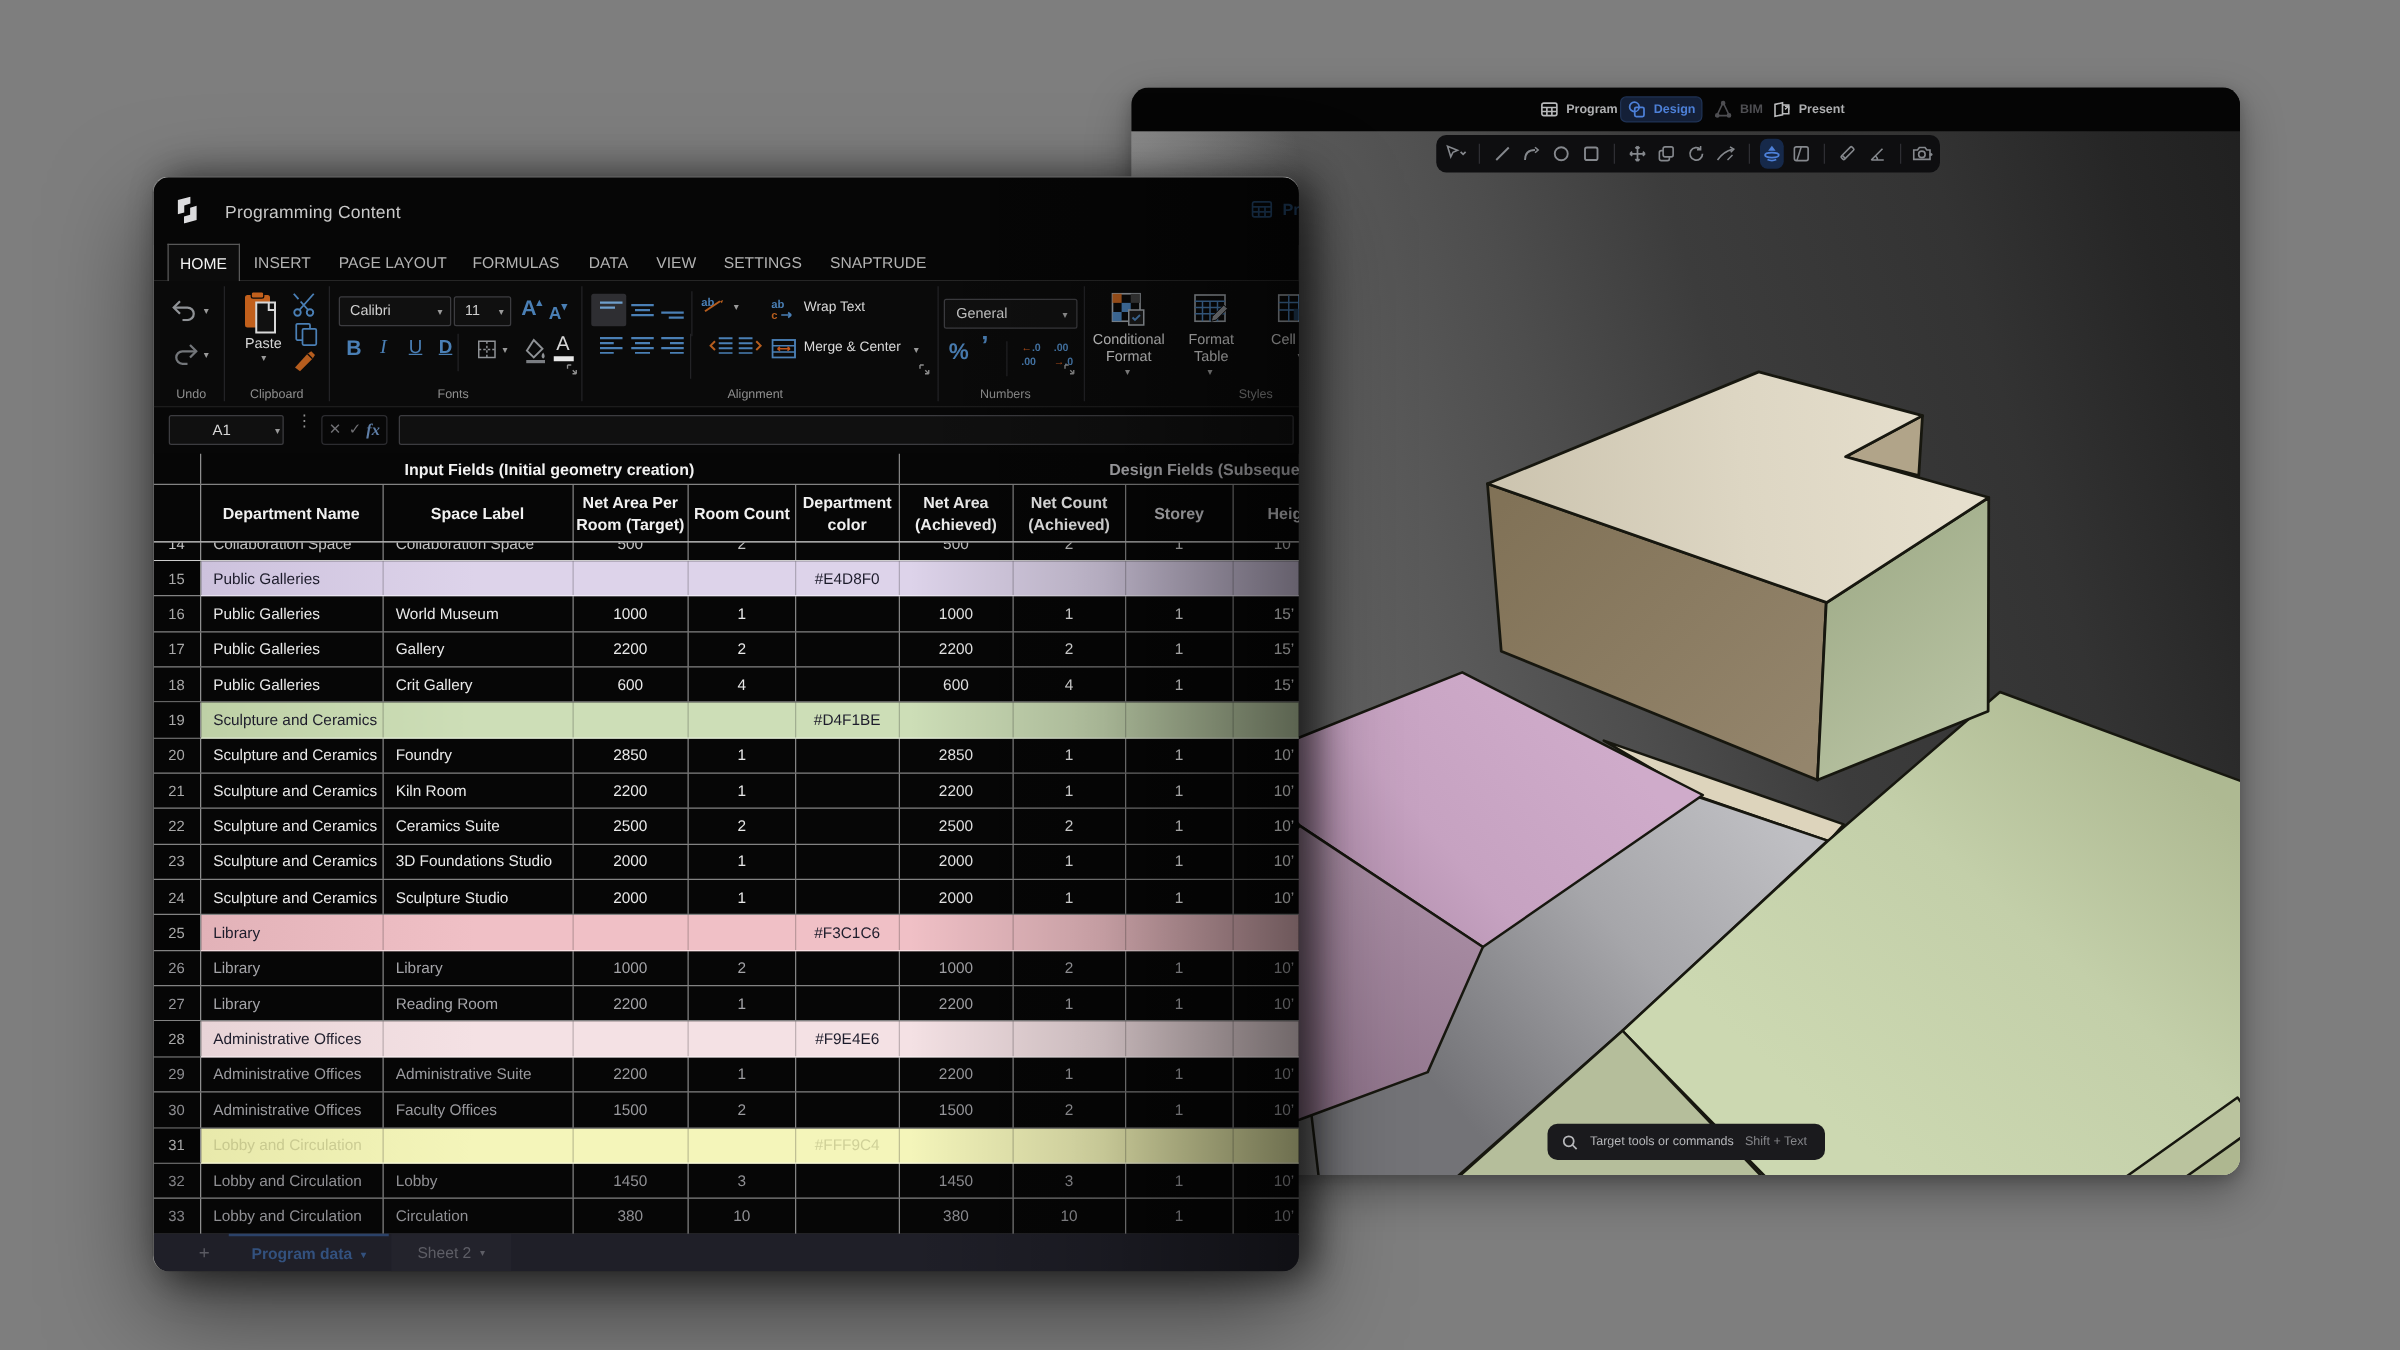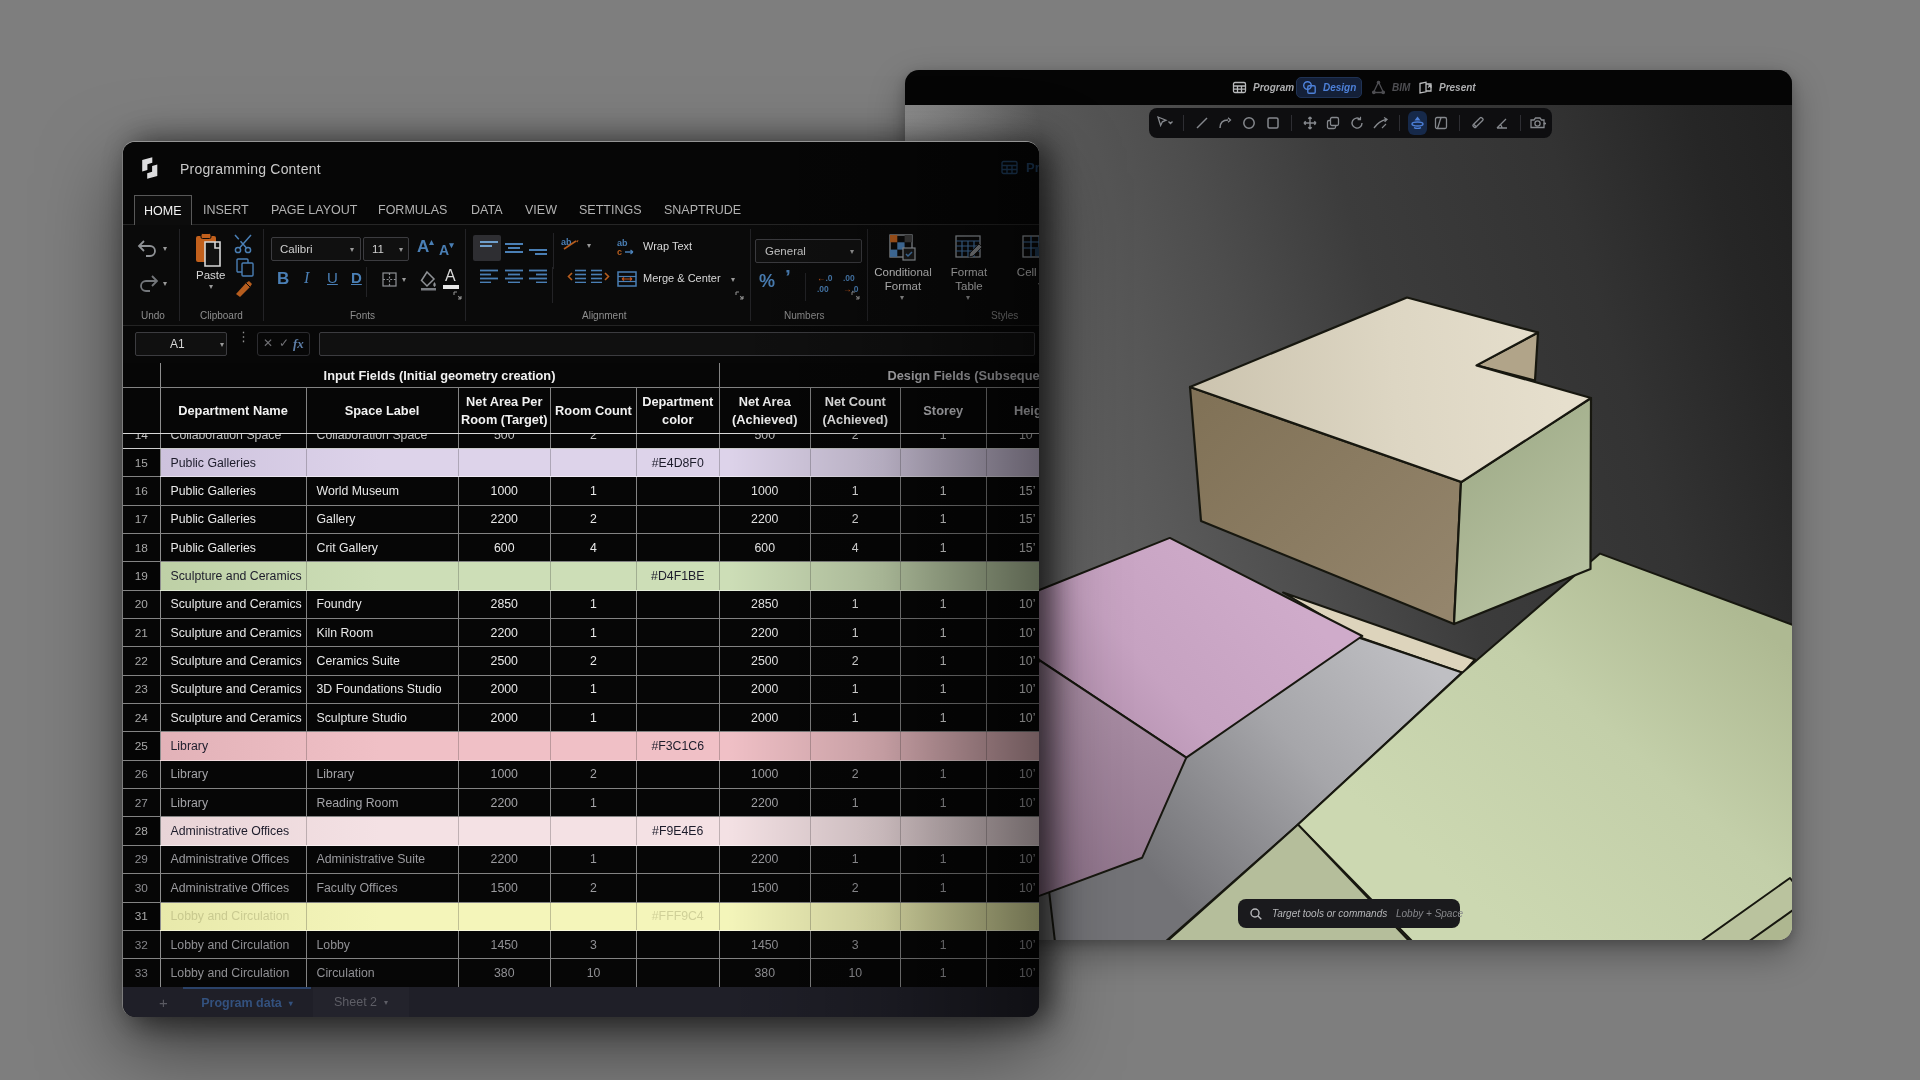--- a/index.html
+++ b/index.html
@@ -1,20 +1,20 @@
 <!DOCTYPE html>
 <html><head><meta charset="utf-8"><style>
 *{margin:0;padding:0;box-sizing:border-box;font-family:"Liberation Sans",sans-serif;}
 html,body{width:1920px;height:1080px;overflow:hidden;background:#7e7e7e;}
 #stage{position:absolute;inset:0;width:1920px;height:1080px;}
 
 
 #dwin{position:absolute;left:905px;top:70px;width:887px;height:870px;border-radius:14px;
 overflow:hidden;background:linear-gradient(73deg,#6e6e6e 0%,#666666 15%,#636363 23%,#595959 34%,#4d4d4d 45%,#3c3c3c 58%,#333333 77%,#262626 90%,#202020 100%);
-box-shadow:0 14px 36px rgba(0,0,0,.32),0 4px 12px rgba(0,0,0,.22);font-style:italic;}
+box-shadow:0 14px 36px rgba(0,0,0,.32),0 4px 12px rgba(0,0,0,.22);}
 #dwin .lightcorner{position:absolute;left:0;top:35px;width:300px;height:220px;
 background:radial-gradient(200px 150px at -15px 35px,rgba(205,205,205,.5),rgba(175,175,175,.26) 50%,rgba(140,140,140,0) 76%);}
 #dtop{position:absolute;left:0;top:0;width:100%;height:35px;background:#050505;}
 .dtab{position:absolute;top:7px;height:21px;display:flex;align-items:center;gap:6px;color:#aeafb1;font-size:10px;font-weight:600;}
 .dtab svg{flex:0 0 auto;}
 #dtab-design{background:#142038;border:1px solid #1f3254;border-radius:5px;padding:0 5px;color:#4d80d8;}
 #dtab-bim{color:#4e4e52;}
 
 #dtools{position:absolute;left:244px;top:38px;width:403px;height:30px;background:#0e0e10;border-radius:8px;
 display:flex;align-items:center;}
@@ -275,21 +275,21 @@
             <path d="M14.6 8.5 H17 M15.8 7.3 V9.7" stroke-width="1.2"></path>
           </svg>
         </div>
   </div>
   <div id="dsearch">
     <svg style="margin-left:11px" width="14" height="14" viewBox="0 0 14 14" fill="none" stroke="#b6b7ba" stroke-width="1.4">
           <circle cx="6" cy="6" r="4"></circle>
           <line x1="9" y1="9" x2="12.3" y2="12.3"></line>
         </svg>
     <span style="position:absolute;left:34px;">Target tools or commands</span>
-    <span class="sk">Lobby + Space</span>
+    <span class="sk">Shift + Text</span>
   </div>
 </div>
 
 <div id="swin">
   <div id="titlebar">
     <svg id="slogo" width="16" height="22" viewBox="0 0 16 22">
       <path d="M0.2 3 L10.3 0.3 L10.3 5.8 L5.4 7.3 L5.4 12.9 L0.2 14.4 Z" fill="#dcdcde"></path>
       <path d="M15.3 19 L5.2 21.7 L5.2 16.2 L10.1 14.7 L10.1 9.1 L15.3 7.6 Z" fill="#dcdcde"></path>
     </svg>
     <div id="stitle">Programming Content</div>

